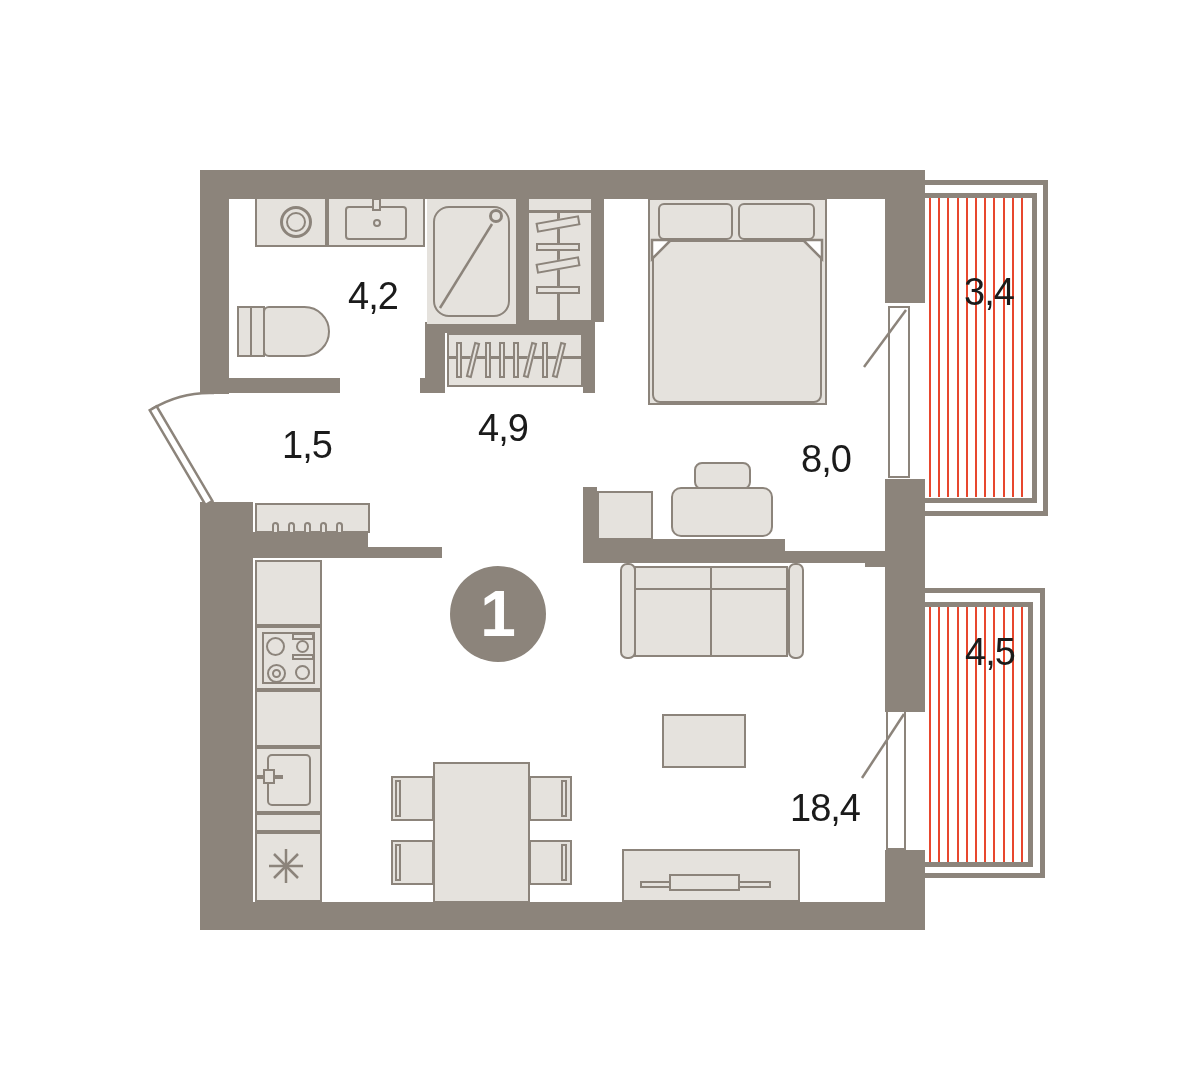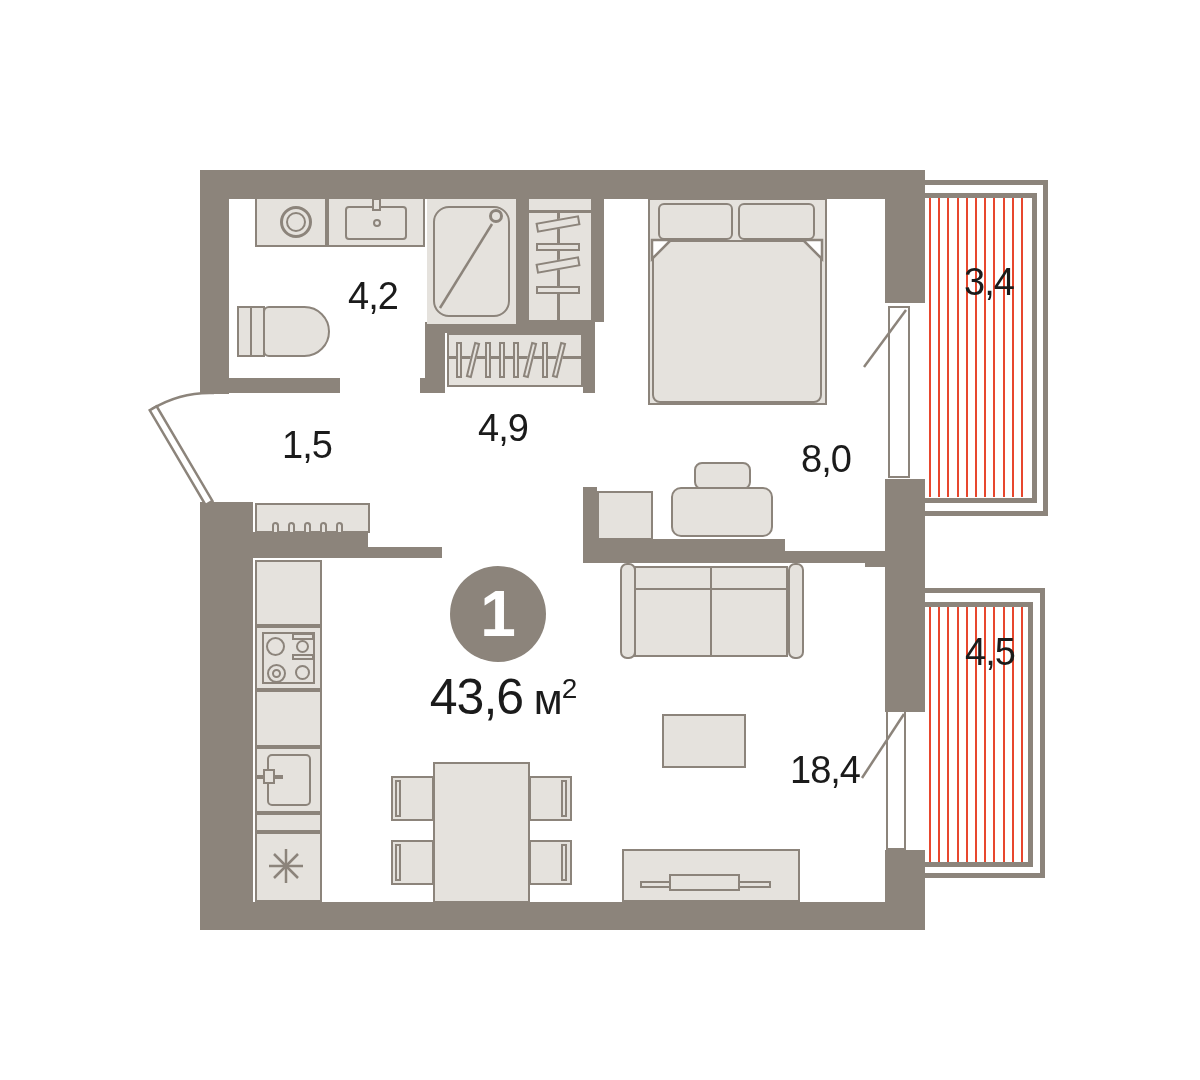--- a/index.html
+++ b/index.html
@@ -143,29 +143,26 @@
   <div class="f" style="left:710px;top:588px;width:78px;height:69px"></div>
   <div class="f" style="left:662px;top:714px;width:84px;height:54px"></div>
   <div class="f" style="left:622px;top:849px;width:178px;height:53px"></div>
   <div class="f" style="left:640px;top:881px;width:131px;height:7px;border-width:2px"></div>
   <div class="f" style="left:669px;top:874px;width:71px;height:17px;border-width:2px"></div>
 
   <div class="lbl" style="left:373px;top:296px">4,2</div>
   <div class="lbl" style="left:307px;top:445px">1,5</div>
   <div class="lbl" style="left:503px;top:428px">4,9</div>
   <div class="lbl" style="left:826px;top:459px">8,0</div>
-  <div class="lbl" style="left:825px;top:770px">18,4</div>
-  <div class="lbl" style="left:989px;top:282px">3,4</div>
+  <div class="lbl" style="left:825px;top:808px">18,4</div>
+  <div class="lbl" style="left:989px;top:292px">3,4</div>
   <div class="lbl" style="left:990px;top:652px">4,5</div>
 
   <div class="badge">
     <span>1</span>
-  </div>
-  <div class="area">
-    <span>43,6</span><span class="unit">&nbsp;<span>м</span><sup>2</sup></span>
   </div>
 
   <svg class="overlay" width="1200" height="1080" viewBox="0 0 1200 1080">
 
     <path d="M 214 393 A 112 112 0 0 0 152 409" fill="none" stroke="#8C847B" stroke-width="2.5"></path>
     <rect x="-4" y="-110" width="8" height="110" transform="translate(209,503) rotate(-30.5)" fill="#ffffff" stroke="#8C847B" stroke-width="2.5"></rect>
 
     <line x1="440" y1="308" x2="492" y2="224" stroke="#8C847B" stroke-width="2.5"></line>
 
     <line x1="906" y1="310" x2="864" y2="367" stroke="#8C847B" stroke-width="2.5"></line>

